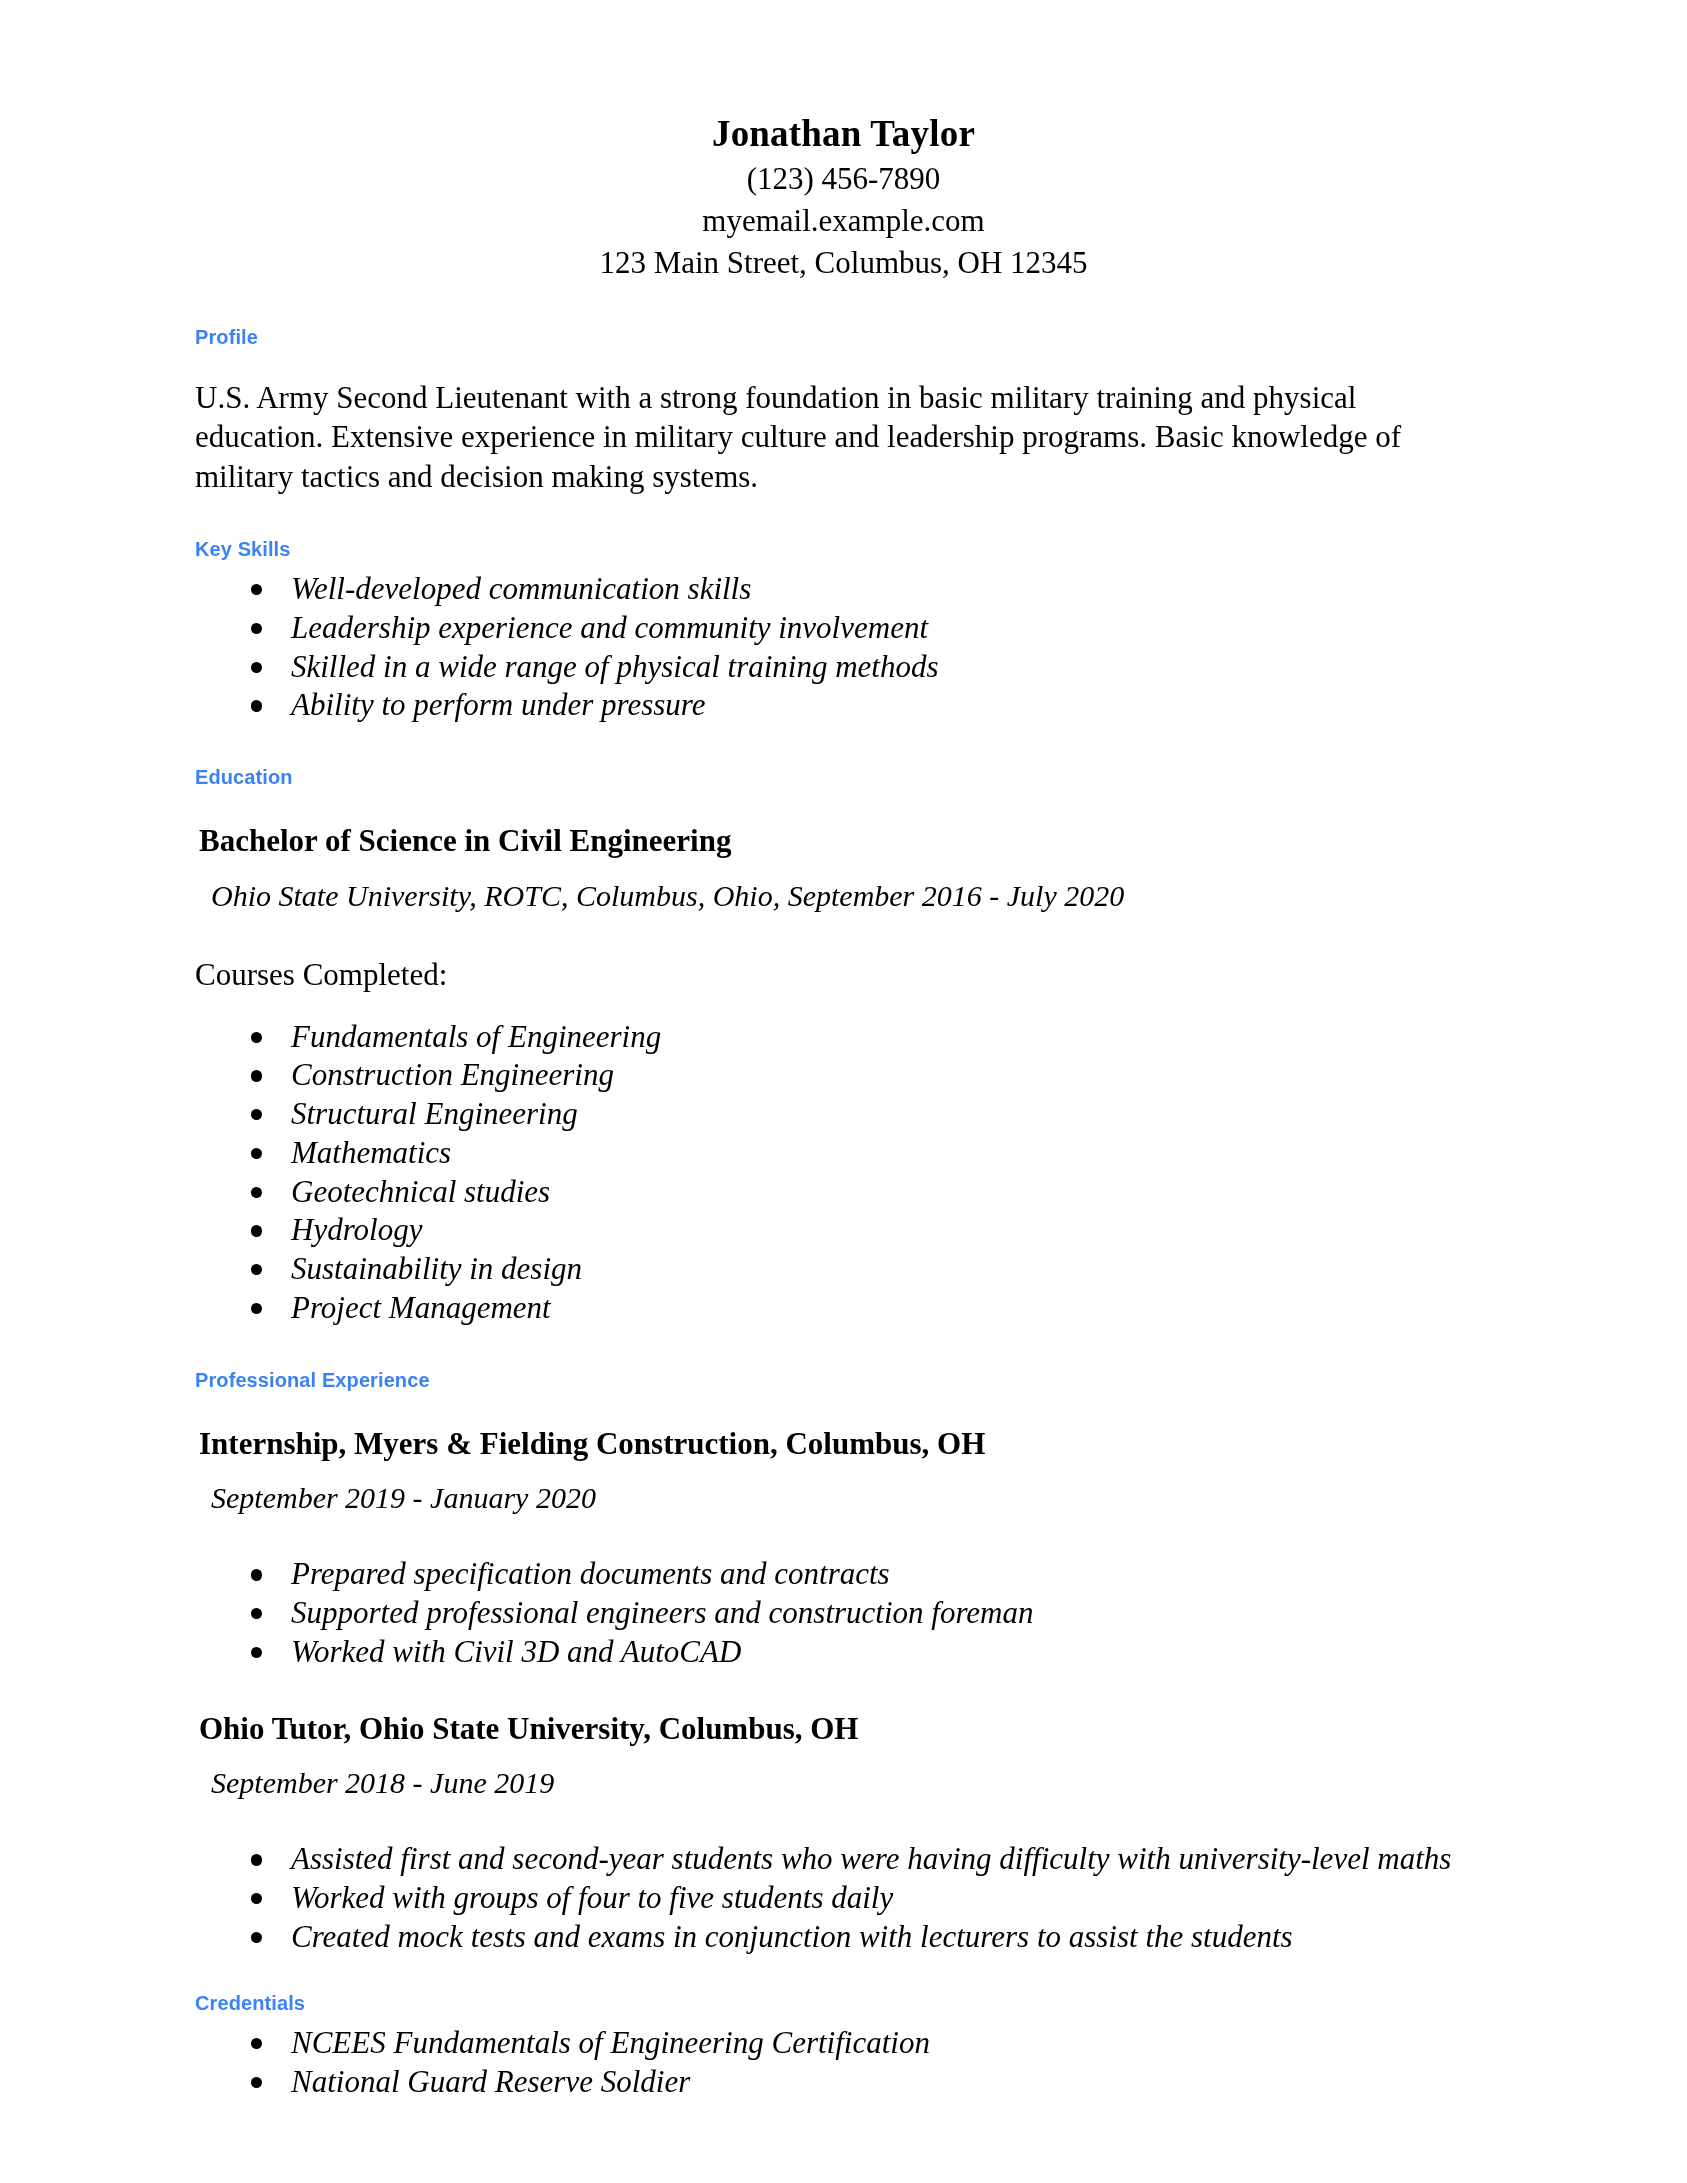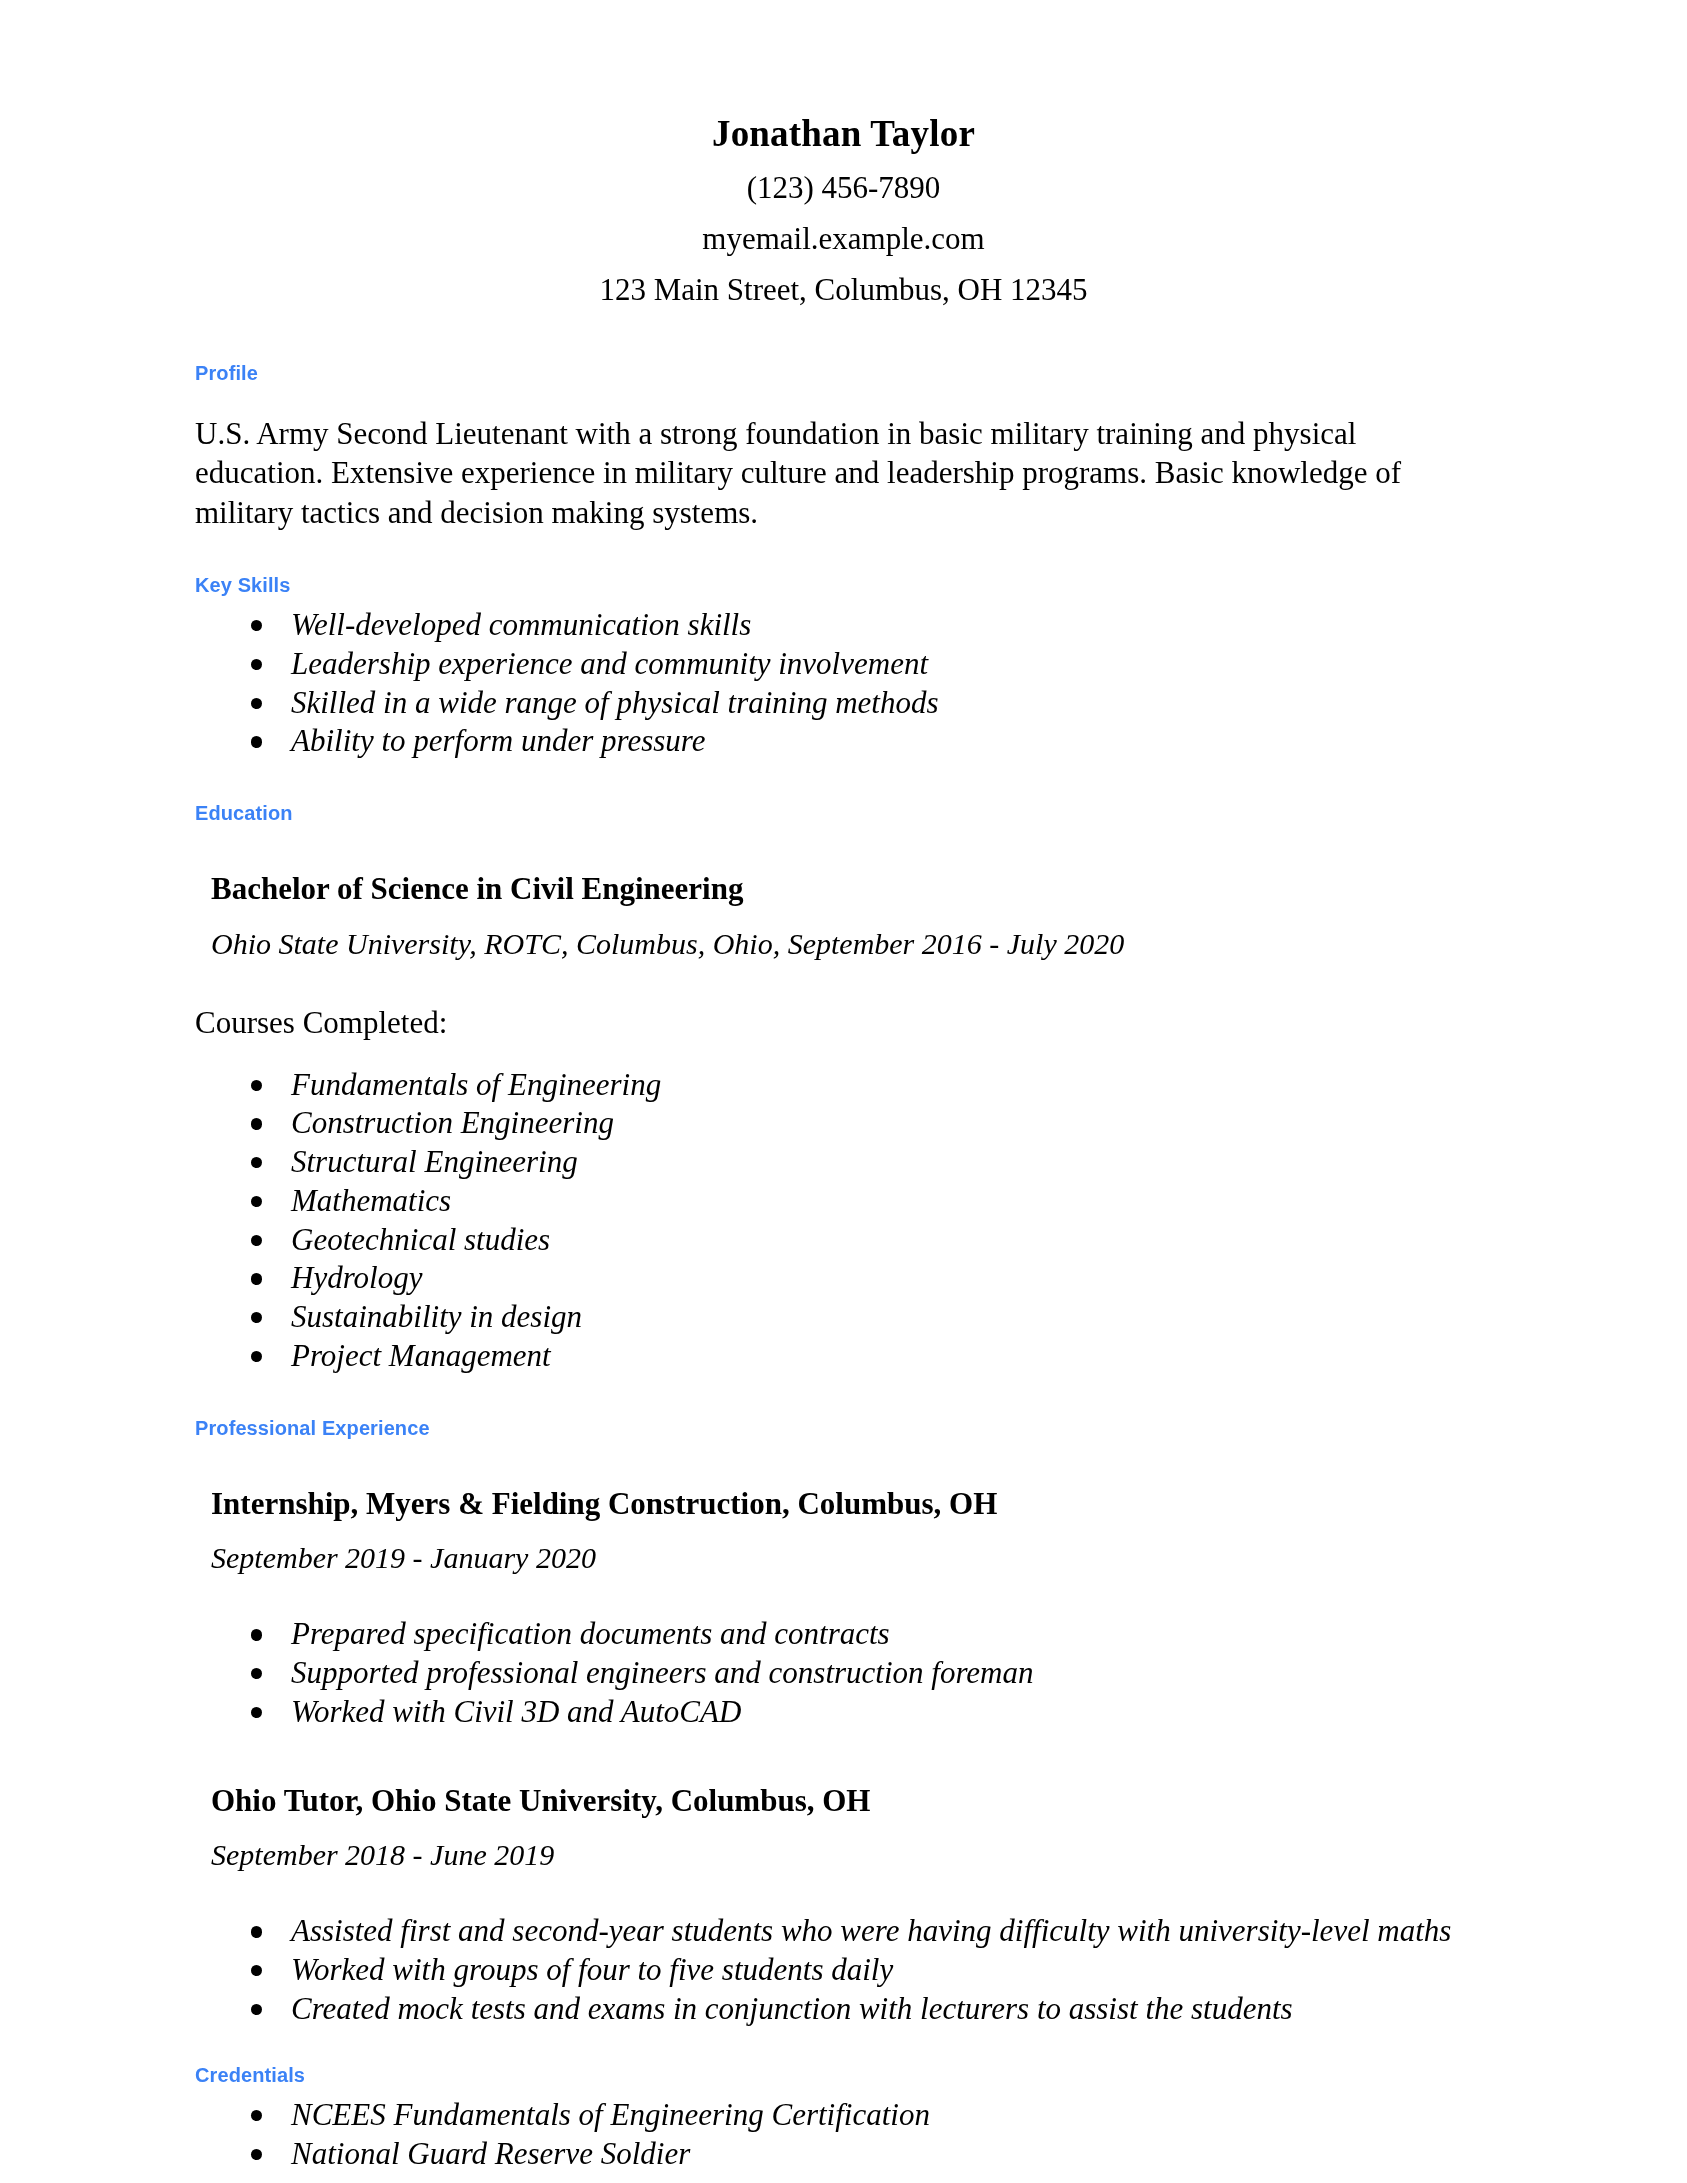--- a/index.html
+++ b/index.html
@@ -35,21 +35,21 @@
   .name {
     font-size: 37px;
     font-weight: bold;
     line-height: 1.18;
     letter-spacing: 0.2px;
     margin: 0;
   }
   .contact-line {
     font-size: 31px;
     line-height: 1.26;
-    margin: 12px;
+    margin: 3px;
   }
 
   
   .section-heading {
     font-family: "Liberation Sans", "DejaVu Sans", sans-serif;
     font-weight: bold;
     font-size: 20px;
     color: #3b82f6;
     letter-spacing: 0.1px;
     line-height: 1.2;
@@ -60,21 +60,21 @@
   .para {
     font-size: 31px;
     line-height: 1.28;
     margin: 0;
   }
 
   .job-title {
     font-size: 31px;
     font-weight: bold;
     line-height: 1.25;
-    margin: 16px;
+    margin: 4px;
   }
   .job-sub {
     font-size: 30px;
     font-style: italic;
     line-height: 1.25;
     margin: 16px;
   }
 
   
   ul.bullets {

